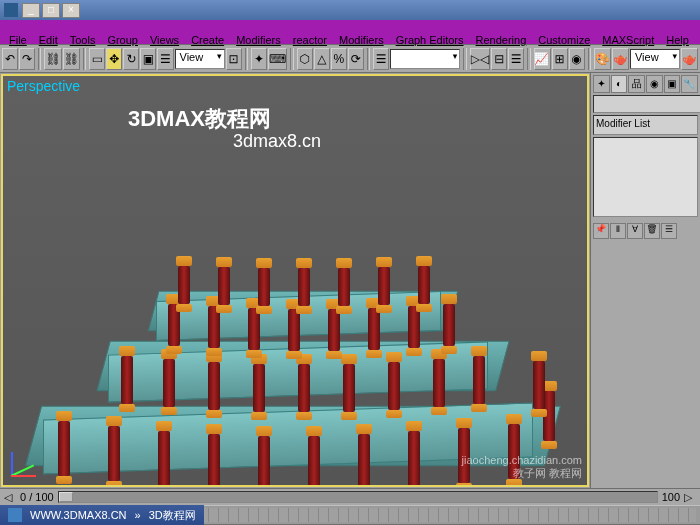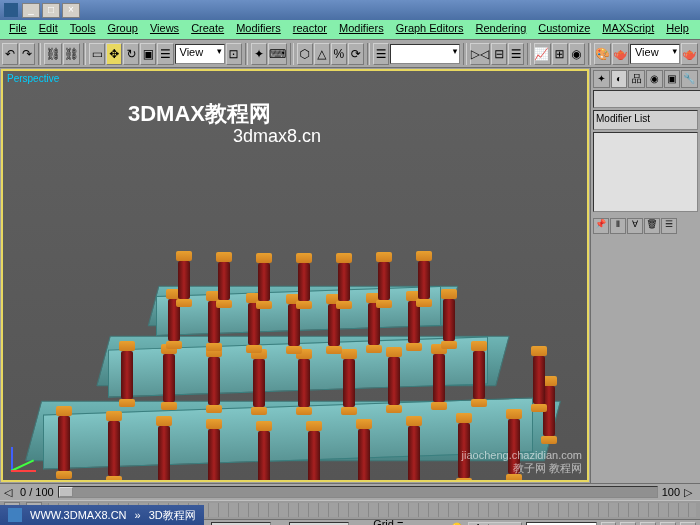--- a/index.html
+++ b/index.html
@@ -2,32 +2,32 @@
 <html><head>
 <meta charset="utf-8">
 <style>
 *{margin:0;padding:0;box-sizing:border-box;font-family:"Microsoft Sans Serif",Tahoma,sans-serif;font-size:11px;user-select:none}
 body{background:#9e9e9e;width:700px;height:525px;overflow:hidden;position:relative}
 .titlebar{height:20px;background:linear-gradient(#6b8fc4,#4a6fa4);display:flex;align-items:center;color:#fff;padding:0 4px}
 .titlebar .icon{width:14px;height:14px;background:#2a5a8a;margin-right:4px}
 .titlebar .title{flex:1;font-size:11px}
 .winbtns{display:flex;gap:2px}
 .winbtn{width:18px;height:15px;background:#d4d0c8;border:1px solid #808080;text-align:center;line-height:12px;font-size:10px}
-.menubar{height:20px;background:#86efac;display:flex;padding:0 3px;border-bottom:1px solid #6e6e6e}
+.menubar{height:14px;background:#a21caf;display:flex;padding:12px 3px;border-bottom:1px solid #6e6e6e}
 .menuitem{padding:2px 6px;cursor:pointer;text-decoration:underline}
 .toolbar{height:28px;background:#a8a8a8;display:flex;align-items:center;padding:2px;border-bottom:1px solid #6e6e6e;gap:1px}
 .tbtn{width:22px;height:22px;background:#b0b0b0;border:1px solid #7a7a7a;border-top-color:#d0d0d0;border-left-color:#d0d0d0;display:flex;align-items:center;justify-content:center;font-size:12px}
 .tbtn.yellow{background:#e8d860}
 .tsep{width:4px;height:22px;border-left:1px solid #7a7a7a;border-right:1px solid #d0d0d0;margin:0 2px}
 .dd{height:20px;background:#fff;border:1px inset #888;padding:1px 22px 1px 4px;position:relative;min-width:50px}
 .dd::after{content:"▾";position:absolute;right:2px;top:1px;font-size:9px}
 .mainarea{display:flex;height:415px}
 .viewport{flex:1;background:#5a5a5a;position:relative;border:2px solid #c0c0c0;margin:1px}
 .viewport.active{border:2px solid #e8d860}
-.vplabel{position:absolute;top:2px;left:4px;color:#00cfff;font-size:10px;z-index:5}
+.vplabel{position:absolute;top:2px;left:4px;color:#00cfff;font-size:14px;z-index:5}
 .scene{position:absolute;inset:0;background:linear-gradient(#606060,#555);overflow:hidden}
 .platform{position:absolute;left:10px;top:200px;width:560px;height:210px}
 .level{position:absolute;background:#5a9f9f;border:1px solid #3a7f7f}
 .level1{left:20px;top:100px;width:520px;height:120px;transform:skewX(-15deg) scaleY(0.5);background:linear-gradient(#6eb5b5,#4a8585)}
 .level1f{left:30px;top:135px;width:490px;height:55px;background:linear-gradient(#80c5c5,#5a9595);transform:skewY(-2deg)}
 .level2{left:90px;top:40px;width:400px;height:100px;transform:skewX(-15deg) scaleY(0.5);background:linear-gradient(#6eb5b5,#4a8585)}
 .level2f{left:95px;top:72px;width:380px;height:48px;background:linear-gradient(#80c5c5,#5a9595);transform:skewY(-2deg)}
 .level3{left:140px;top:-5px;width:300px;height:80px;transform:skewX(-15deg) scaleY(0.5);background:linear-gradient(#6eb5b5,#4a8585)}
 .level3f{left:143px;top:20px;width:285px;height:40px;background:linear-gradient(#80c5c5,#5a9595);transform:skewY(-2deg)}
 .col{position:absolute;width:12px;height:50px;background:linear-gradient(90deg,#5a1010,#a82020,#5a1010);border-radius:2px}

